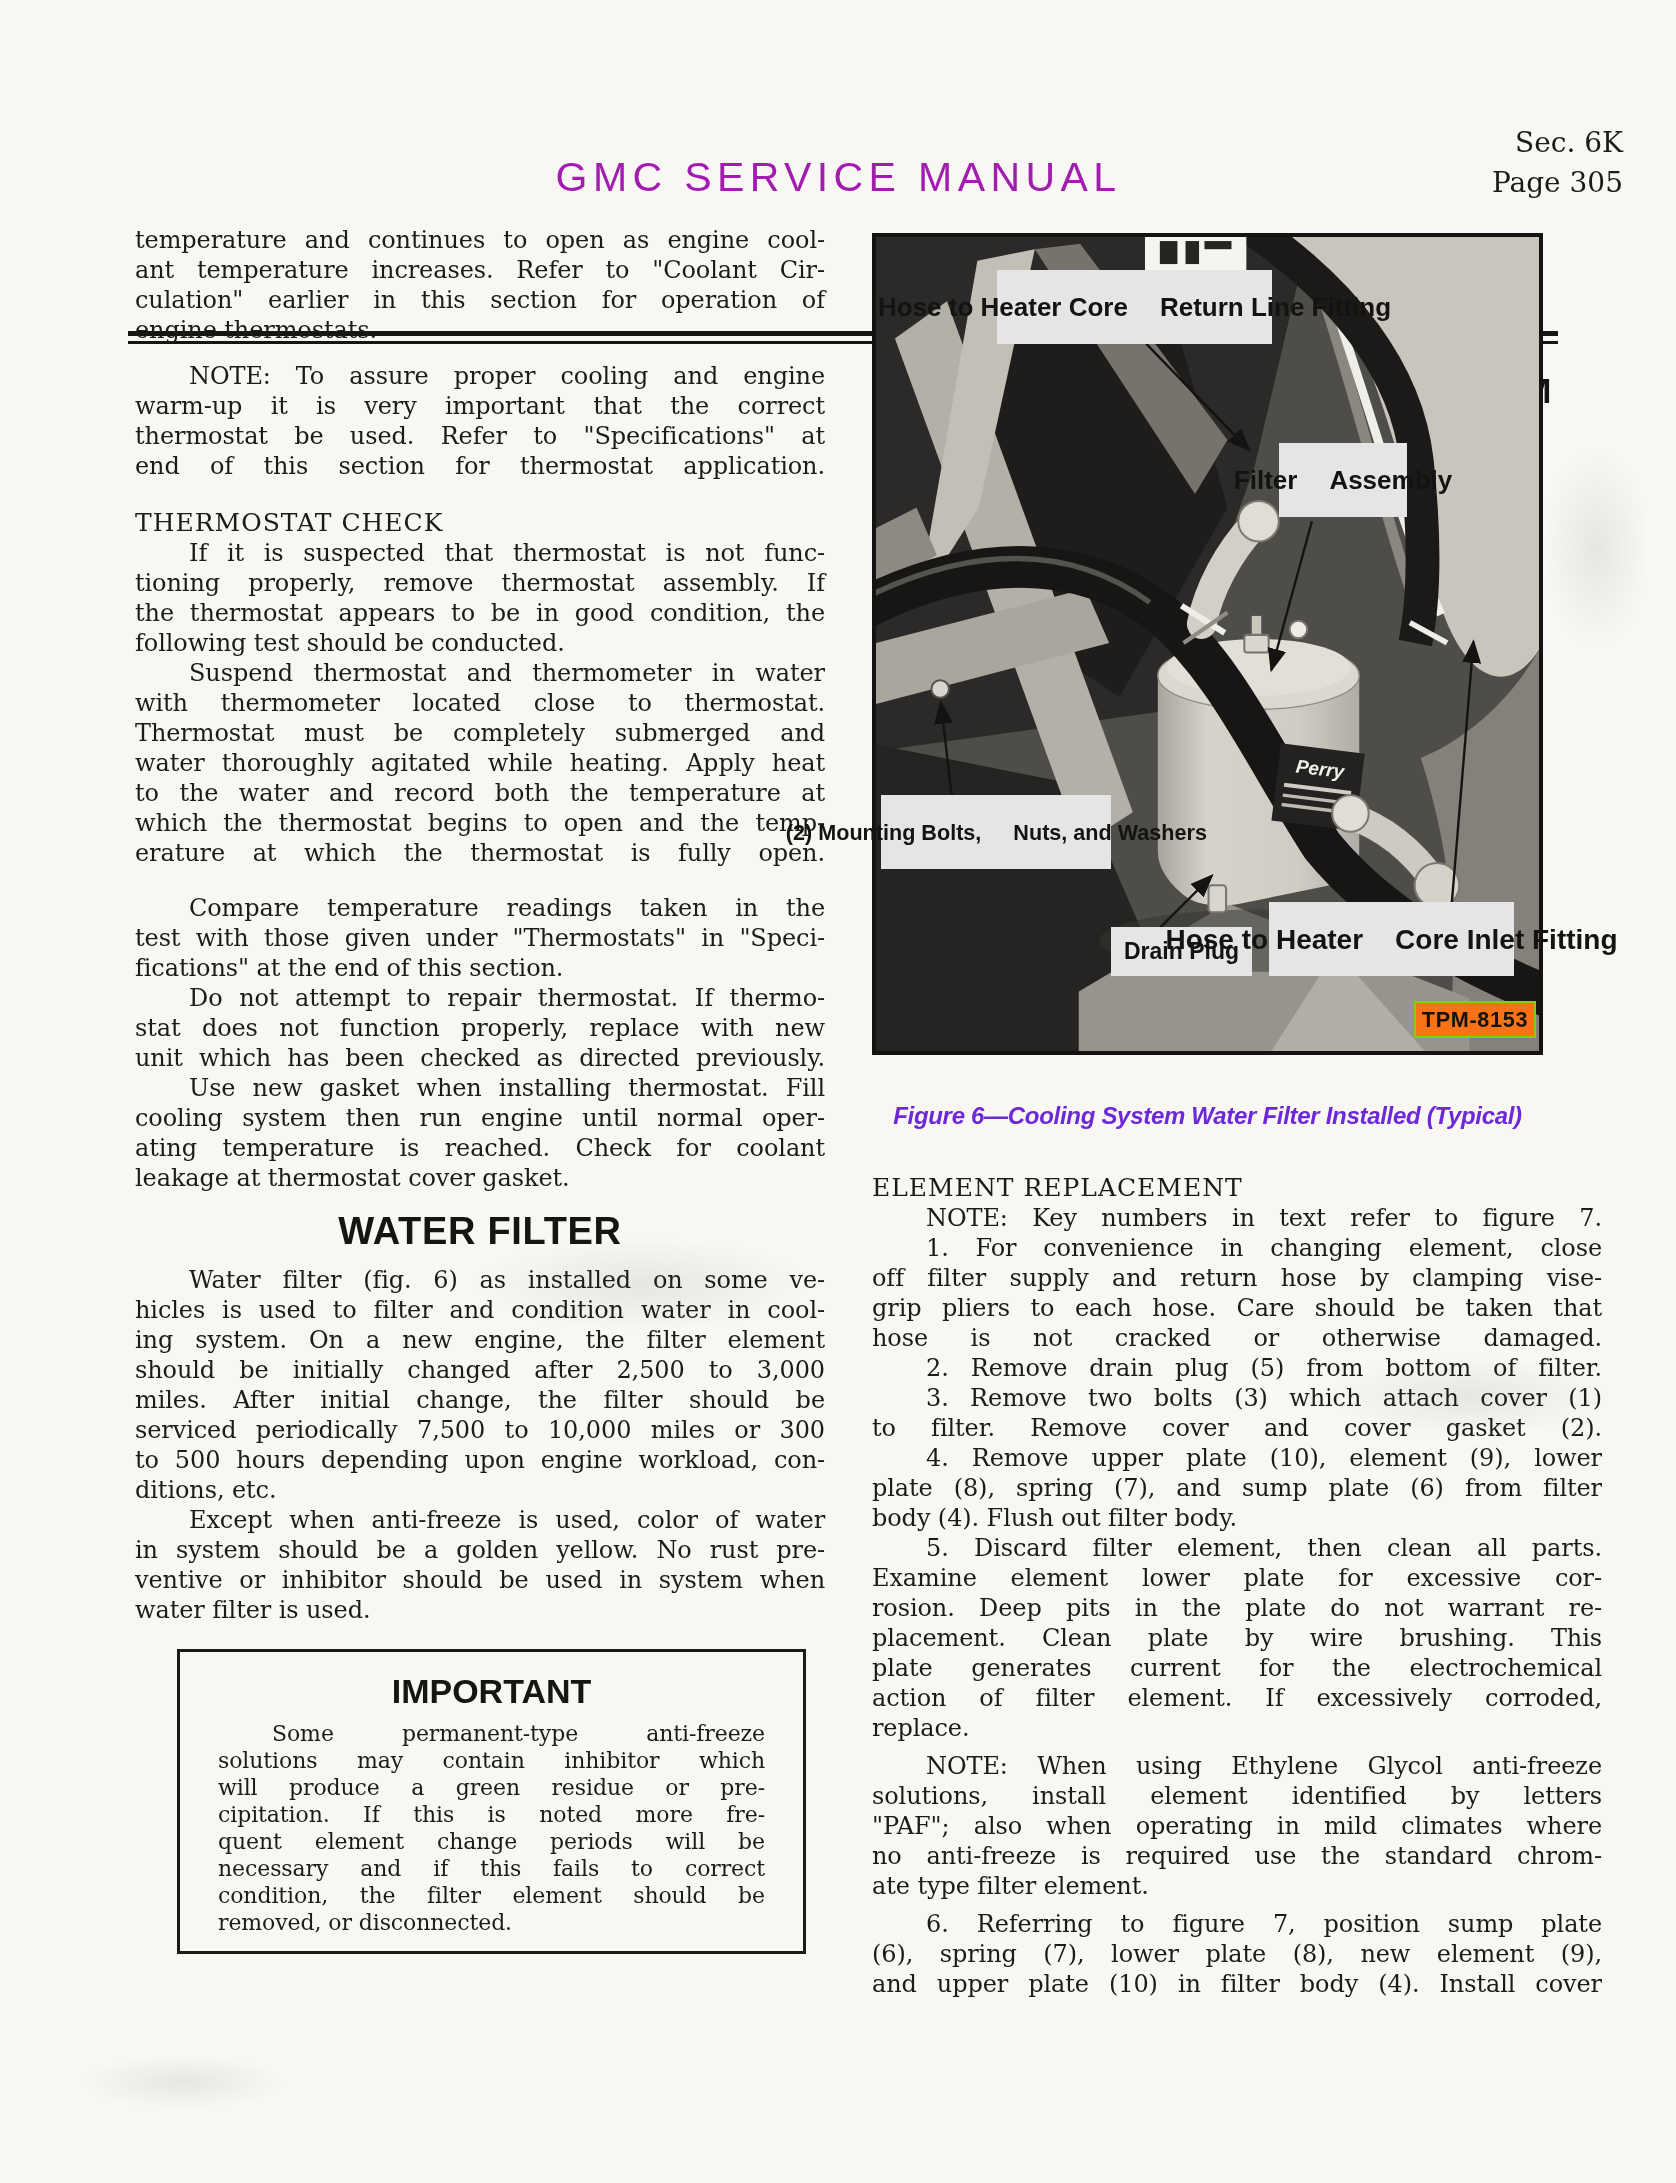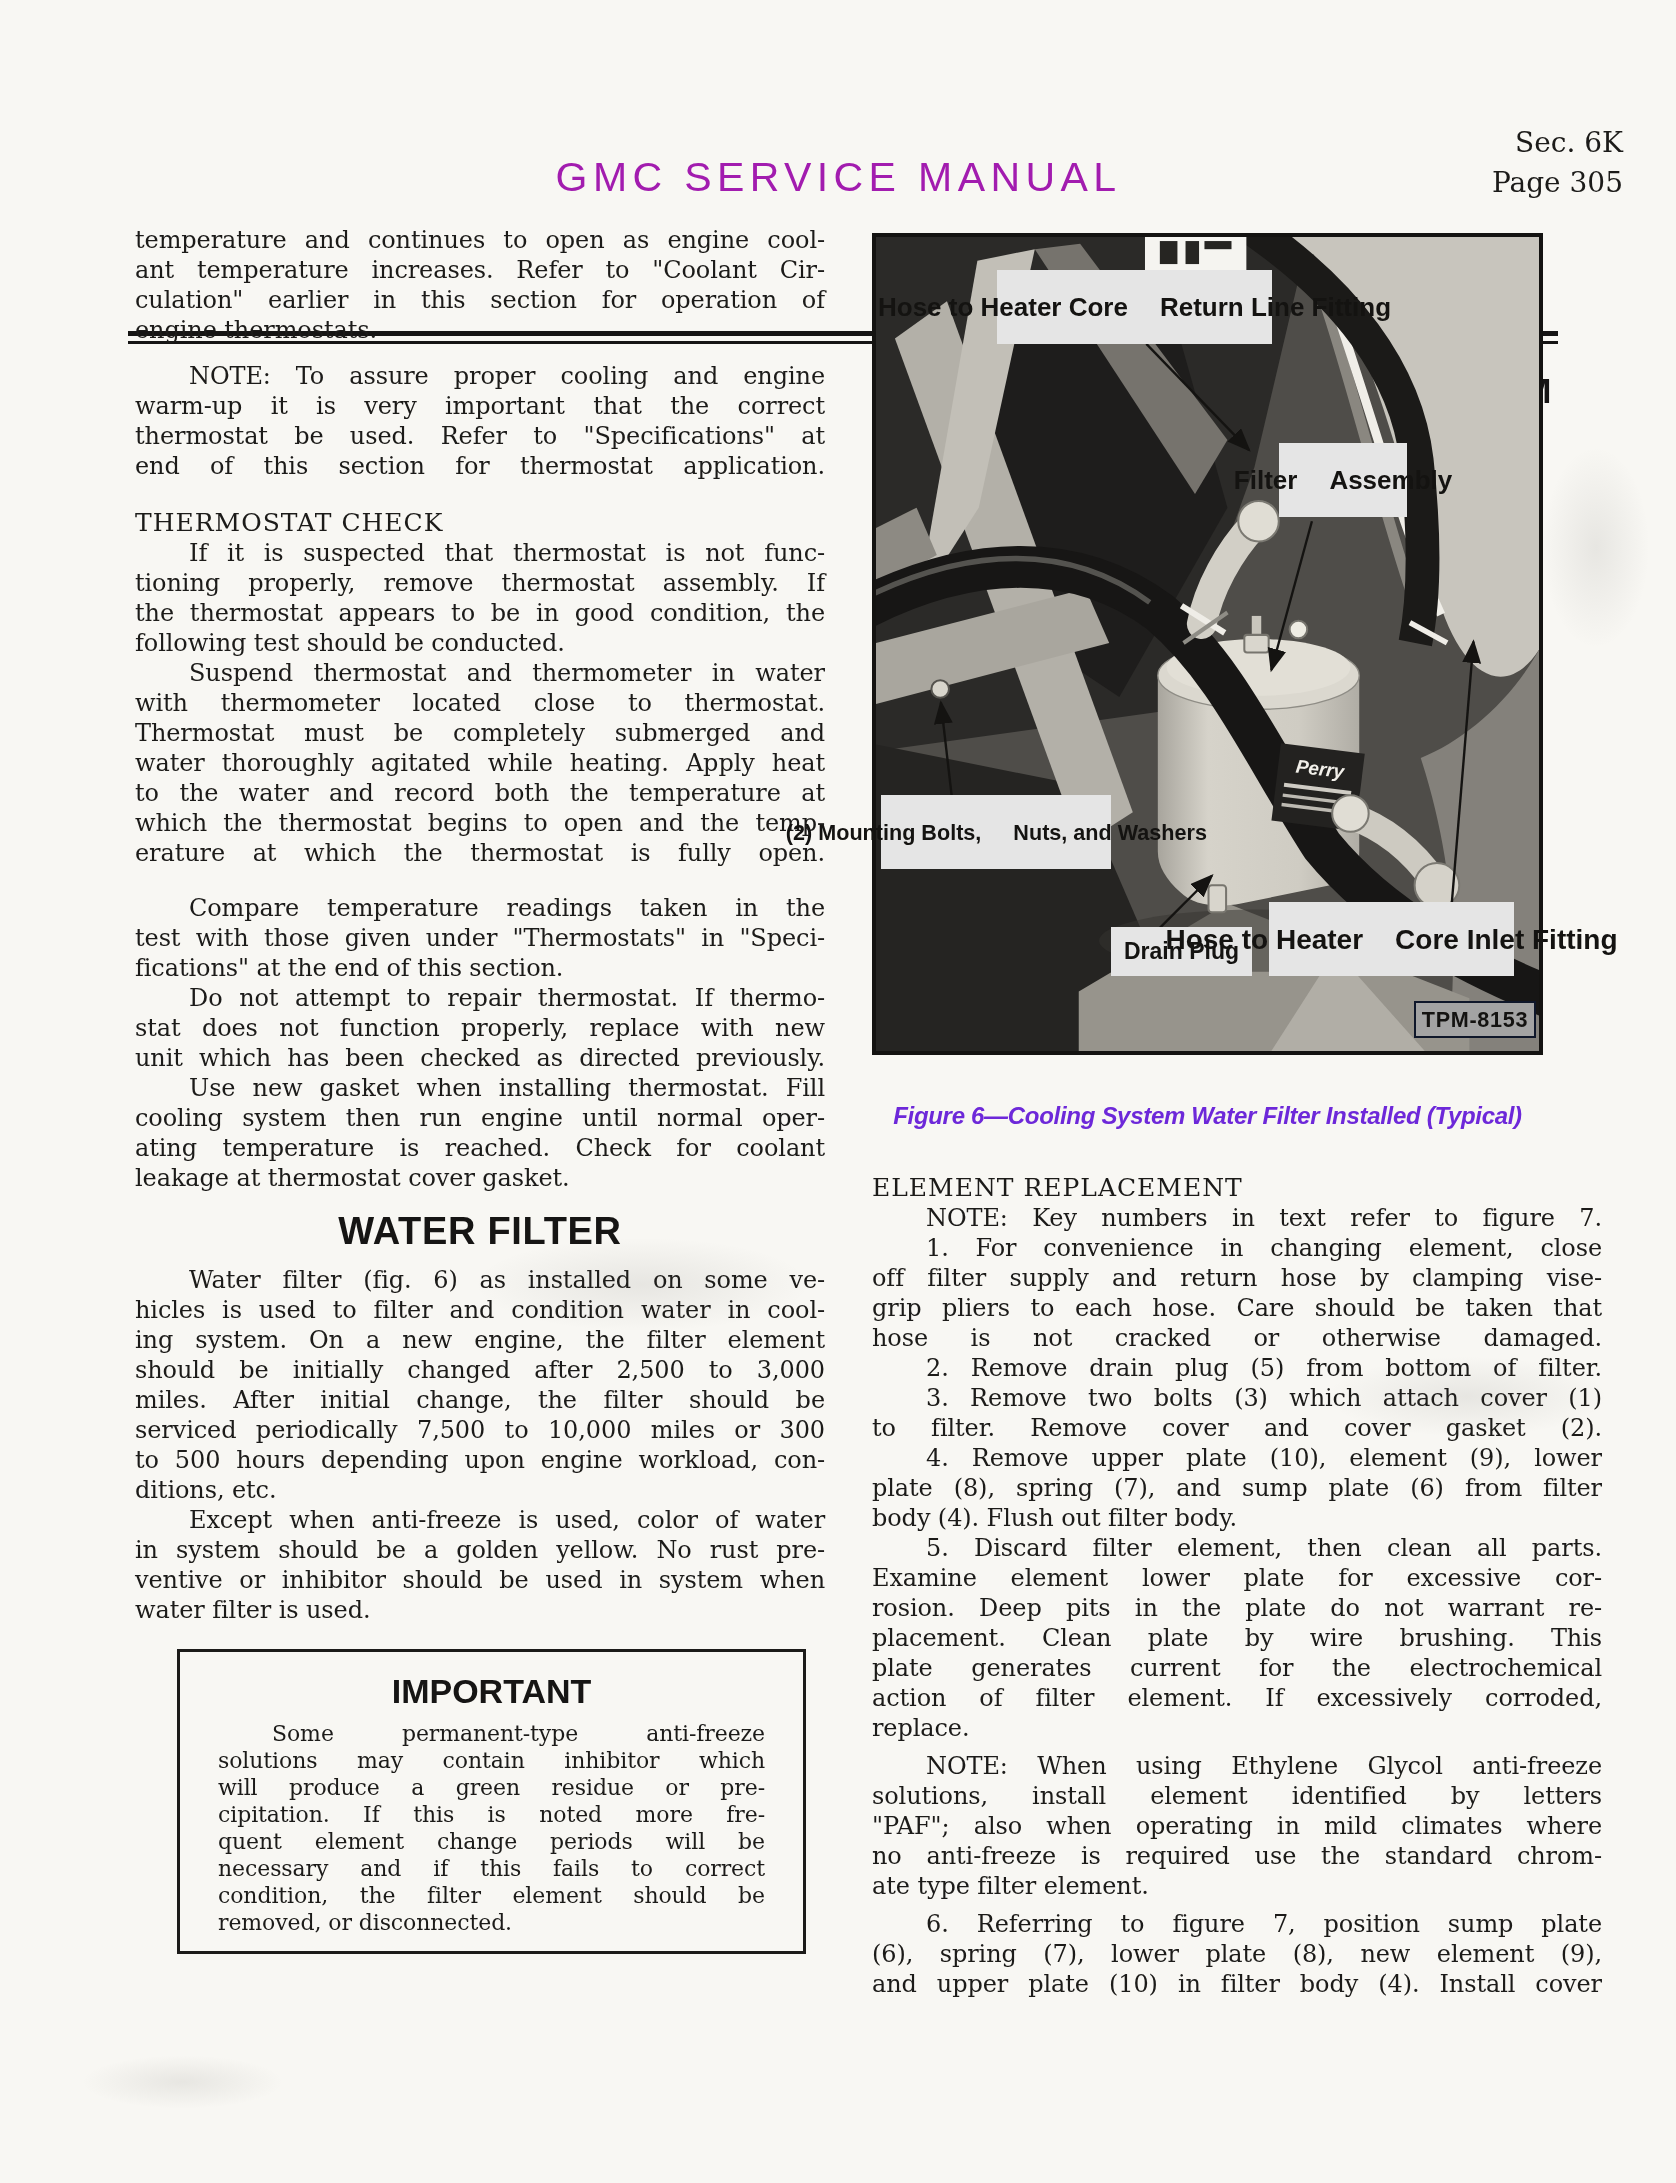--- a/index.html
+++ b/index.html
@@ -34,21 +34,21 @@
   .photo-frame{position:relative;box-sizing:border-box;width:671px;height:822px;
          border:4px solid #141311;background:#4f4d49;}
   .photo-frame svg{position:absolute;left:0;top:0;width:100%;height:100%;}
   .callout{position:absolute;background:#e5e5e5;color:#141311;
          font-family:"Liberation Sans",sans-serif;font-weight:bold;
          display:flex;flex-direction:row;justify-content:center;align-items:center;gap:32px;}
   .cline{text-align:center;line-height:35px;font-size:26px;white-space:nowrap;}
   .callout.small .cline{font-size:21.6px;}
   .callout.mid .cline{font-size:23px;}
   .callout.med .cline{font-size:28px;}
-  .tpm{position:absolute;box-sizing:border-box;border:2px solid #0f172a;background:#a3a3a3;
+  .tpm{position:absolute;box-sizing:border-box;border:2px solid #84cc16;background:#f97316;
          font-family:"Liberation Sans",sans-serif;font-weight:bold;font-size:21.6px;
          letter-spacing:0.7px;display:flex;align-items:center;justify-content:center;color:#141311;}
   .fig-caption{font-family:"Liberation Sans",sans-serif;font-weight:bold;font-style:italic;
          font-size:24px;letter-spacing:-0.3px;text-align:center;width:671px;margin-top:47px;color:#6d28d9;}
   .blot{position:absolute;background:radial-gradient(ellipse,rgba(60,58,52,0.09),transparent 70%);
          pointer-events:none;}
 </style>
 </head>
 <body>
 

